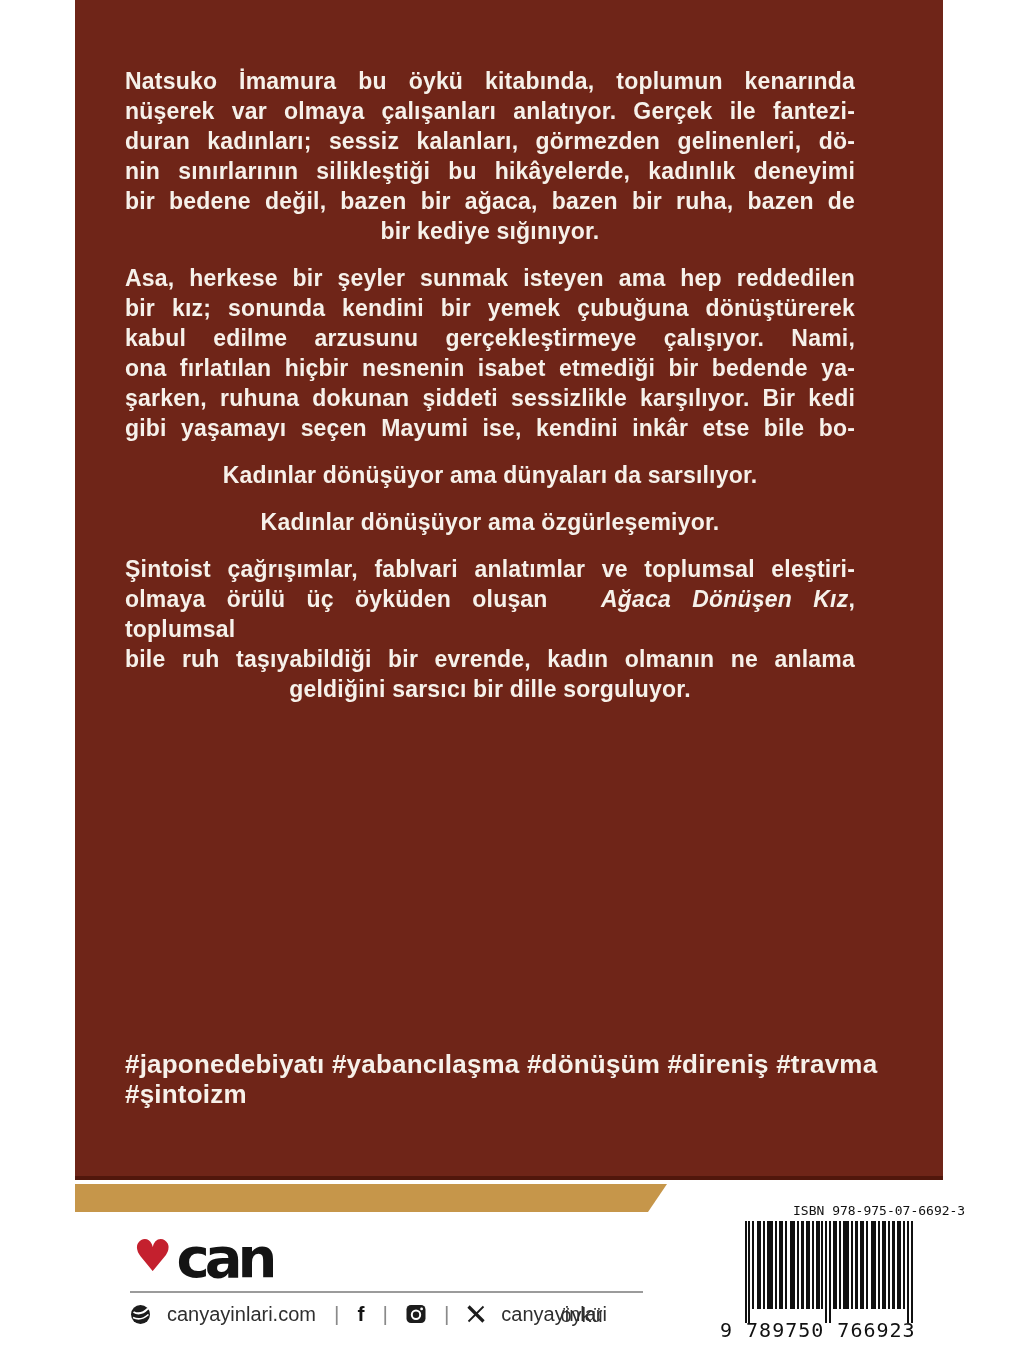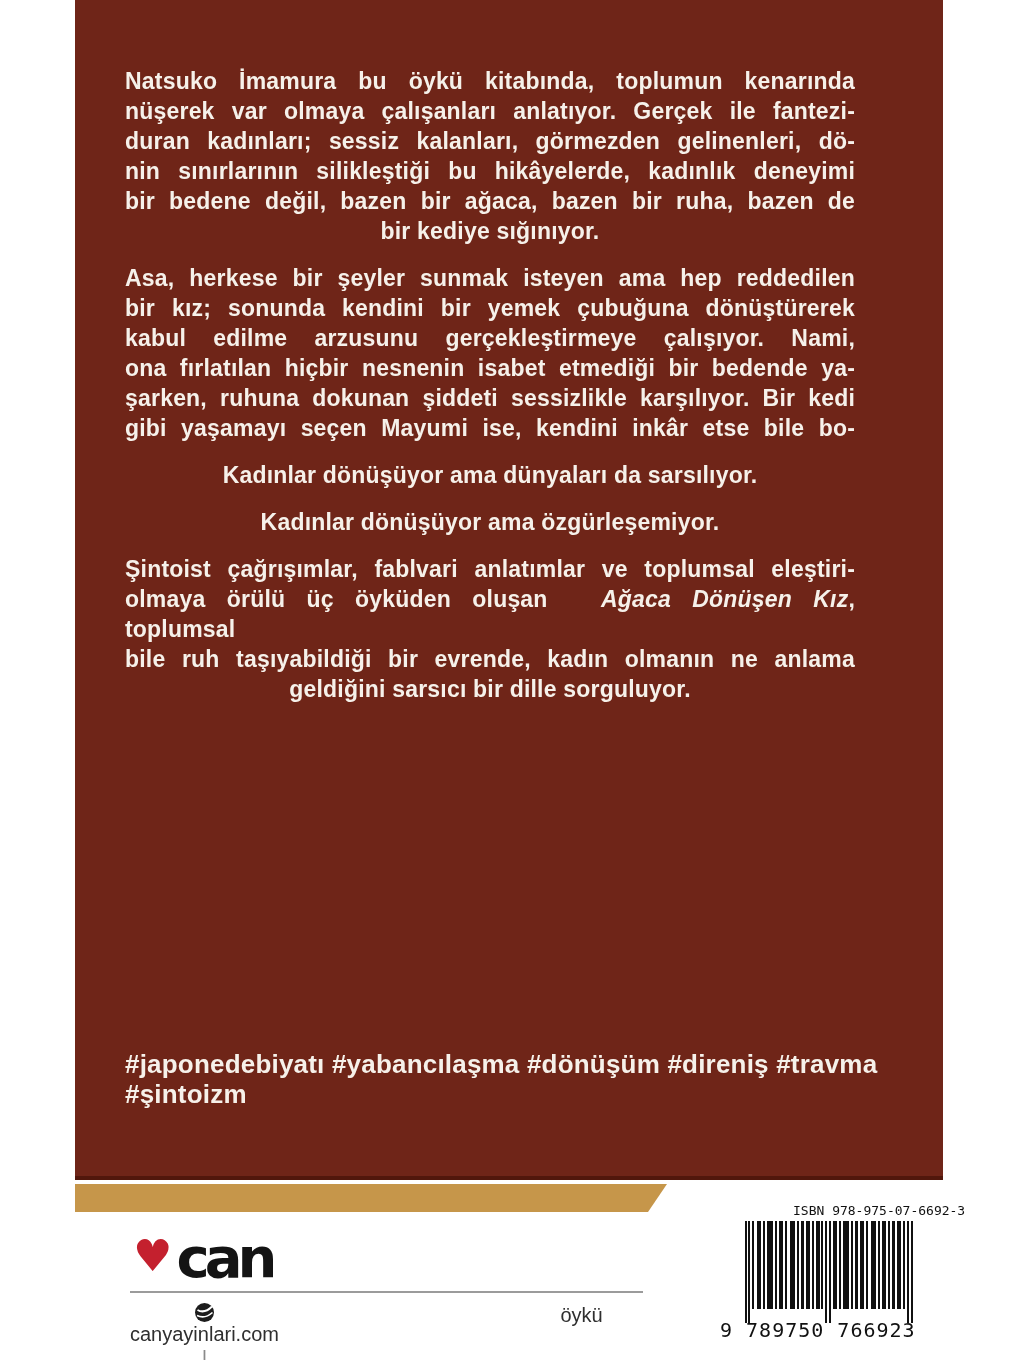--- a/index.html
+++ b/index.html
@@ -63,22 +63,22 @@
     font-family:"DejaVu Sans", sans-serif;
     font-weight:bold;color:var(--ink);
     font-size:56px;line-height:1;letter-spacing:-5px;
   }
   .footer-divider{
     position:absolute;left:130px;top:1291px;width:513px;height:2px;
     background:var(--divider);
   }
   .social-row{
     position:absolute;left:130px;top:1302px;height:24px;
-    display:flex;align-items:center;gap:0;
-    color:var(--footer-text);font-size:20px;flex-direction:column;
+    display:flex;align-items:center;gap:16px;
+    color:var(--footer-text);font-size:20px;
   }
   .social-row .sep{color:#8a8a8a;font-size:21px;font-weight:normal;padding:0 2px;}
   .social-row .fb{font-weight:bold;font-size:21px;color:var(--ink);}
   .icon{display:inline-flex;align-items:center;justify-content:center;}
   .genre{
     position:absolute;left:520px;top:1304px;width:123px;
     text-align:center;color:var(--footer-text);font-size:20px;
   }
   
   .isbn-label{

